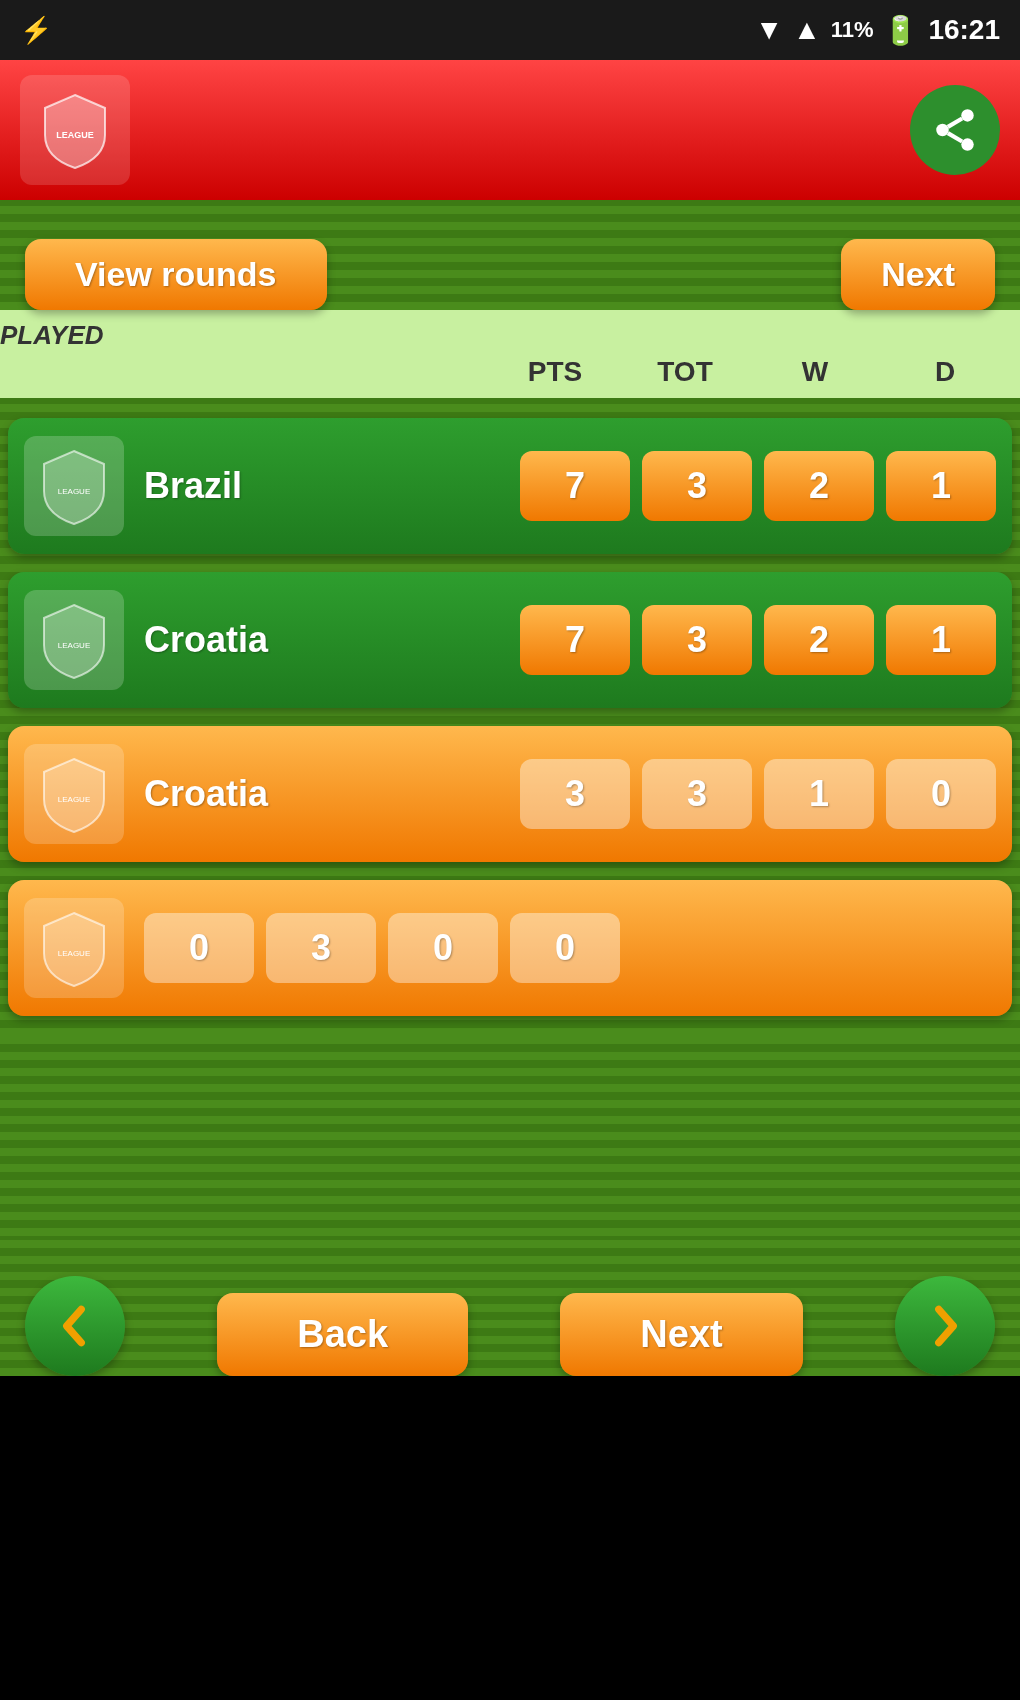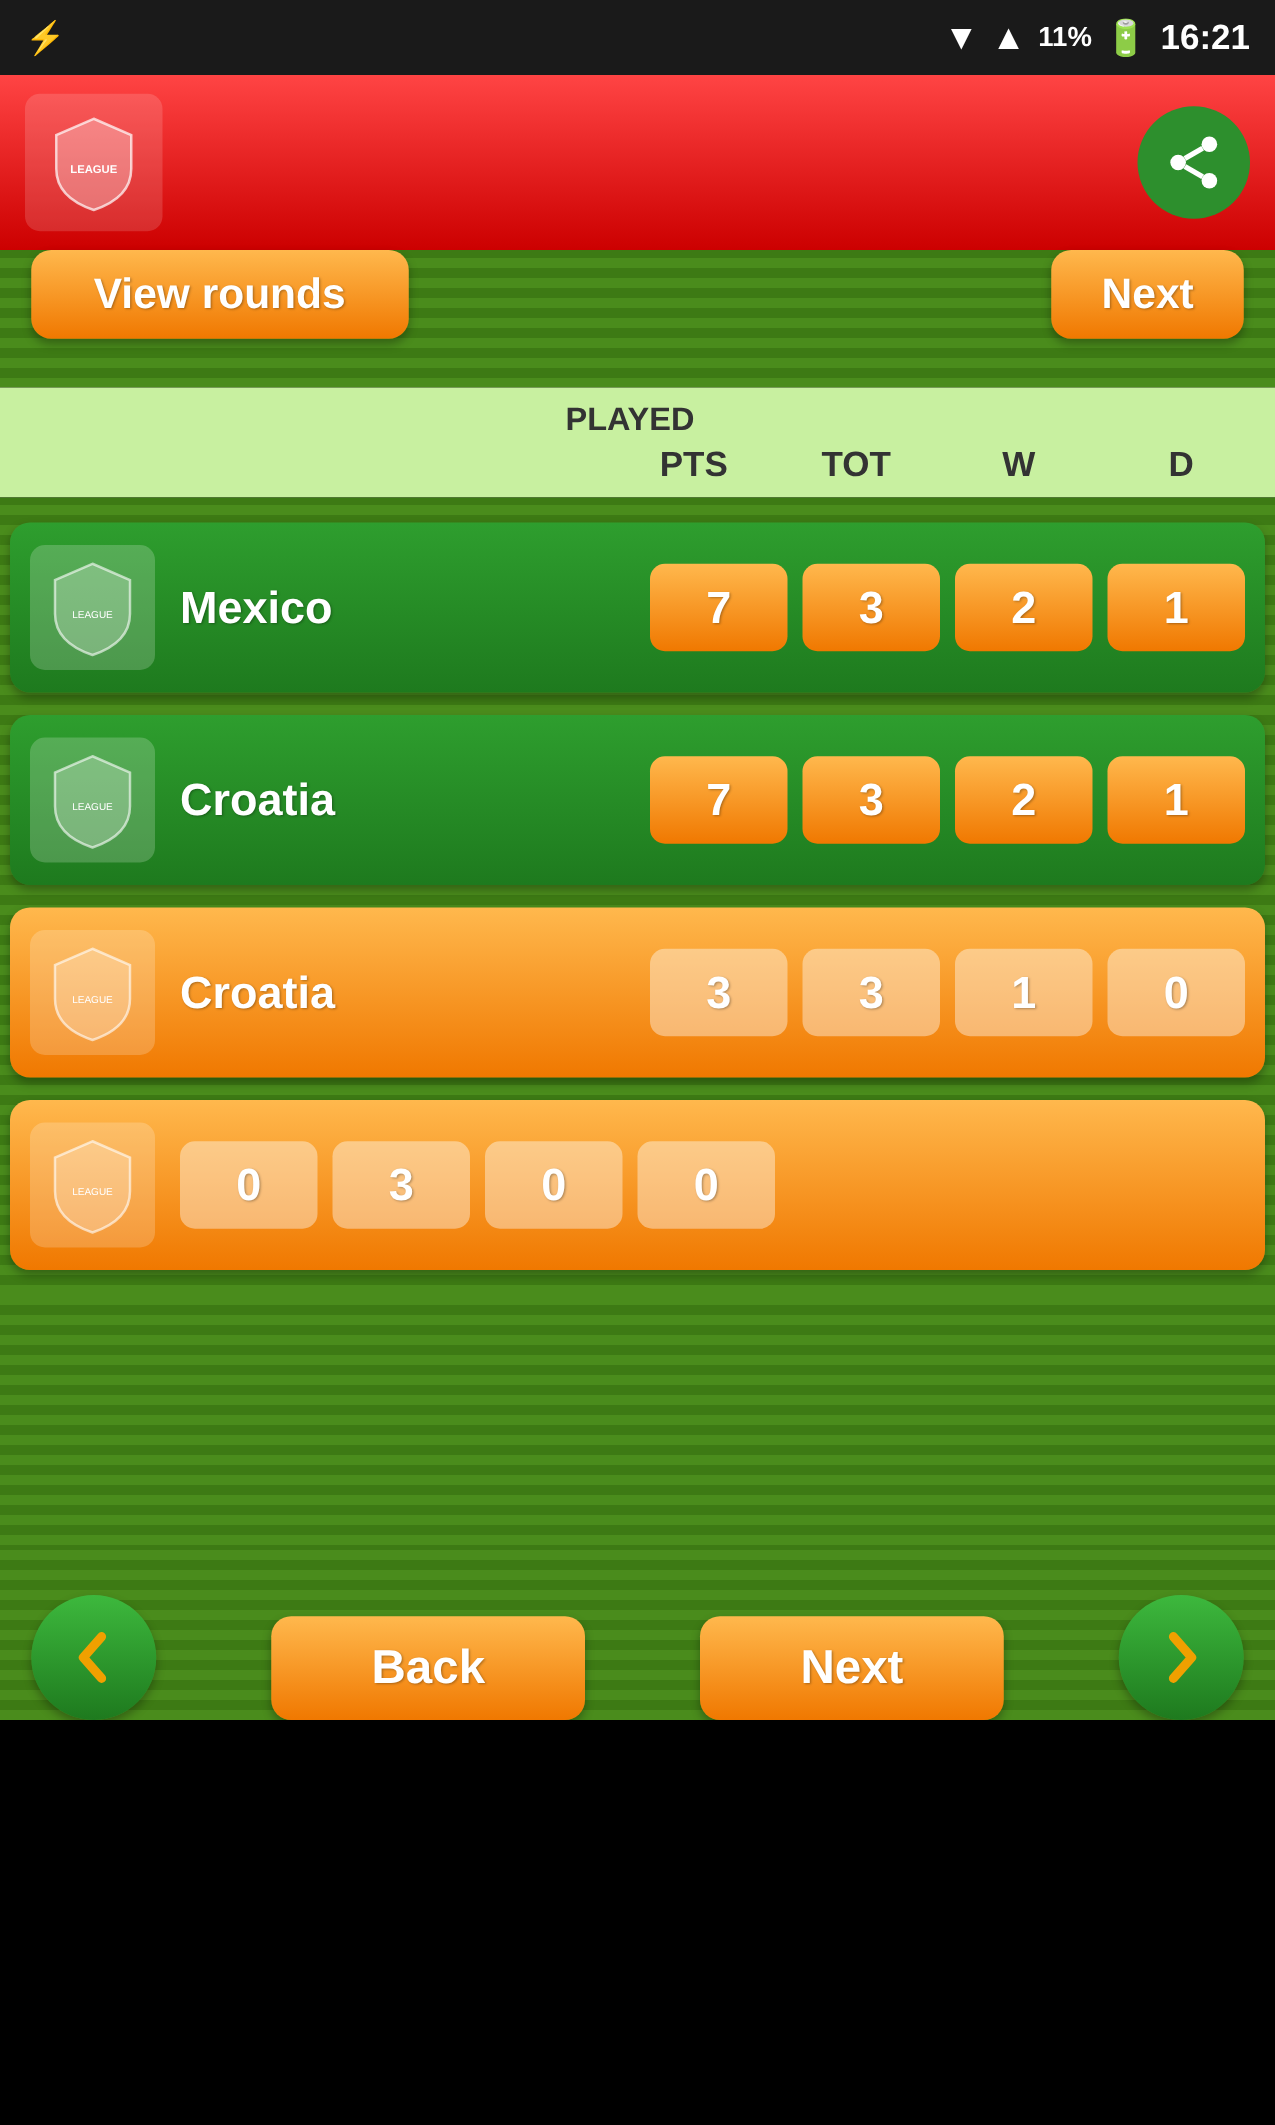--- a/index.html
+++ b/index.html
@@ -71,21 +71,21 @@
     
     .grass-bar {
       width: 100%;
       height: 110px;
       background: repeating-linear-gradient(
         0deg,
         #4a8c1c 0px, #4a8c1c 8px,
         #3d7a14 8px, #3d7a14 16px
       );
       display: flex;
-      align-items: flex-start;
+      align-items: flex-end;
       justify-content: space-between;
       padding: 0 25px;
     }
     .btn-orange {
       background: linear-gradient(to bottom, #ffb84d, #f07800);
       border: none;
       border-radius: 16px;
       color: #fff;
       font-size: 34px;
       font-weight: bold;
@@ -107,26 +107,27 @@
       box-shadow: 0 4px 8px rgba(0,0,0,0.3);
     }
 
     
     .table-header {
       width: 100%;
       background: #c8f0a0;
       padding: 10px 0;
     }
     .played-label {
-      text-align: center;
+      text-align: left;
       padding-right: 12px;
       font-size: 26px;
       font-weight: bold;
       color: #333;
       padding-bottom: 5px;
+      font-style: italic;
     }
     .col-headers {
       display: flex;
       justify-content: flex-end;
       padding-right: 10px;
     }
     .col-header {
       width: 130px;
       text-align: center;
       font-size: 28px;
@@ -325,21 +326,21 @@
 
 <div class="main-content">
 
   <div class="team-row-green">
     <div class="team-logo">
       <svg class="shield-svg" viewBox="0 0 70 80">
         <path d="M35 5 L65 18 L65 45 Q65 68 35 78 Q5 68 5 45 L5 18 Z" fill="rgba(255,255,255,0.25)" stroke="rgba(255,255,255,0.6)" stroke-width="2"></path>
         <text x="35" y="48" text-anchor="middle" font-size="8" fill="white">LEAGUE</text>
       </svg>
     </div>
-    <div class="team-name">Mexico</div>
+    <div class="team-name">Brazil</div>
     <div class="team-stats">
       <div class="stat-box-green">7</div>
       <div class="stat-box-green">3</div>
       <div class="stat-box-green">2</div>
       <div class="stat-box-green">1</div>
     </div>
   </div>
 
   <div class="team-row-green">
     <div class="team-logo">

